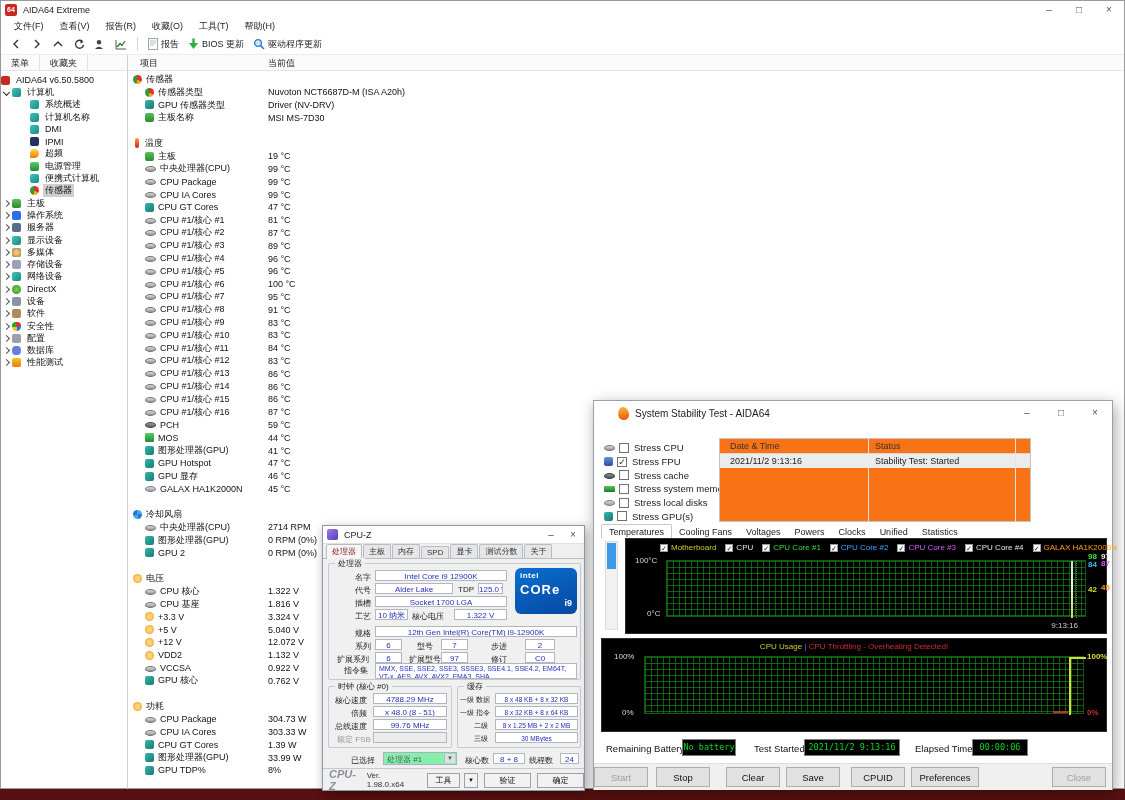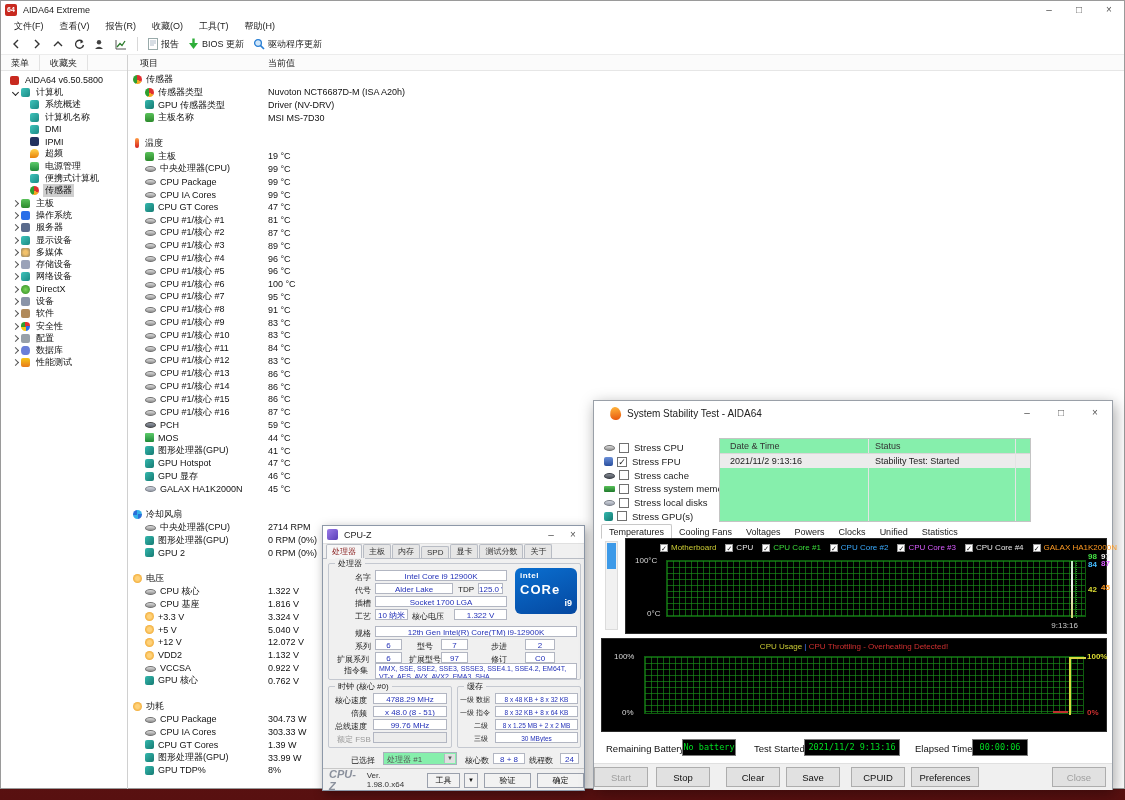--- a/index.html
+++ b/index.html
@@ -17,21 +17,21 @@
 .menu-item{padding:1px 7px;font-size:9px;color:#222}
 #aida-toolbar{height:21px;display:flex;align-items:center;padding-left:6px;border-bottom:1px solid #ececec;gap:3px}
 .tbtn{height:17px;min-width:18px;display:flex;align-items:center;justify-content:center;gap:3px;padding:0 3px;font-size:9px;color:#222}
 .tsep{width:1px;height:14px;background:#d8d8d8;margin:0 4px}
 .aida-body{display:flex;height:734px}
 #sidebar{width:127px;border-right:1px solid #d0d0d0;flex:none}
 .panel-head{height:16px;display:flex;align-items:center;border-bottom:1px solid #e6e6e6;background:#fbfbfb}
 .side-tab{padding:0 10px;font-size:9px;color:#222;border-right:1px solid #e2e2e2;height:16px;line-height:16px}
 #tree{padding-top:3px}
 .tree-item{display:flex;align-items:center;height:12.3px;cursor:default}
-.tree-item[data-depth="0"]{padding-left:9px}
+.tree-item[data-depth="0"]{padding-left:0}
 .tree-item[data-depth="1"]{padding-left:29px}
 .arrow{width:11px;height:10px;position:relative;flex:none}
 .arrow::before{content:"";position:absolute;left:3px;top:2.5px;width:4px;height:4px;border-right:1.2px solid #555;border-bottom:1.2px solid #555;transform:rotate(-45deg)}
 .tree-item[data-arrow="down"] .arrow::before{transform:rotate(45deg);border-color:#222}
 .tl{padding:0 2px;white-space:nowrap;font-size:9px}
 .tree-item[data-selected="true"] .tl{background:#cfcfcf}
 
 .ico{width:9px;height:9px;display:inline-block;border-radius:2px;background:#2aa8a0;margin-right:4px;flex:none}
 [data-icon="aida"] .ico{background:#c8291f;border-radius:2px}
 [data-icon="computer"] .ico,[data-icon="overview"] .ico,[data-icon="name"] .ico,[data-icon="dmi"] .ico,[data-icon="portable"] .ico,[data-icon="display"] .ico,[data-icon="network"] .ico{background:linear-gradient(135deg,#3fc4bc,#1b8a84)}
@@ -91,29 +91,29 @@
 #cz-badge .b2{font-size:13px;font-weight:bold;letter-spacing:1px;margin-top:2px}
 #cz-badge .b3{font-size:9px;font-weight:bold;text-align:right;margin-top:1px}
 #cz-footer{position:absolute;left:0;top:242px;width:100%;height:23px;border-top:1px solid #c8c8c8;display:flex;align-items:center}
 #cz-logo{font-style:italic;font-weight:bold;font-size:11px;color:#8a909c;margin-left:6px}
 #cz-ver{margin-left:5px;color:#333}
 .czbtn{height:15px;border:1px solid #9aa0ac;background:#f2f2f2;font-size:8px;padding:0 6px;margin-left:4px;line-height:13px;text-align:center}
 .cz-combo{position:absolute;height:13px;background:#86efac;border:1px solid #aab0bc;color:#555;padding:1px 3px;white-space:nowrap}
 .cz-combo .da{position:absolute;right:1px;top:1px;width:11px;height:9px;background:#e0e0e0;border-left:1px solid #b4b8c4;text-align:center;line-height:8px;color:#555;font-size:6px}
 
 #sst{left:593px;top:400px;width:520px;height:390px;border:1px solid #9aa0a8;box-shadow:2px 4px 14px rgba(0,0,0,.35)}
-#sst .titlebar{height:24px;padding-left:16px}
+#sst .titlebar{height:24px;padding-left:24px}
 #sst .titlebar .title{font-size:10px}
 #sst .wc{line-height:24px;width:34px}
 .stress-list{position:absolute;left:10px;top:40px}
 .stress-item{display:flex;align-items:center;height:13.7px}
 .cb{width:10px;height:10px;background:#fff;border:1px solid #707070;margin-right:5px;font-size:9px;line-height:9px;text-align:center;color:#222;flex:none}
 .stress-item[data-checked="true"] .cb::after{content:"✓"}
 .sl{font-size:9.5px;color:#222}
-#log-table{position:absolute;left:125px;top:37px;width:312px;height:84px;border:1px solid #c4c4c4;background:#86efac}
+#log-table{position:absolute;left:125px;top:37px;width:312px;height:84px;border:1px solid #c4c4c4;background:#f97316}
 #log-table .lhead{height:15px;border-bottom:1px solid #d8d8d8;position:relative;font-size:9px;color:#333}
 #log-table .lhead span{position:absolute;top:2px}
 .lh1{left:10px}.lh2{left:155px}
 #log-table::before{content:"";position:absolute;left:148px;top:0;bottom:0;width:1px;background:#e4e4e4}
 #log-table::after{content:"";position:absolute;right:14px;top:0;bottom:0;width:1px;background:#e4e4e4}
 .log-row{height:14px;background:#ececec;position:relative;font-size:9px;color:#222}
 .log-row span{position:absolute;top:2px;white-space:nowrap}
 .log-row .lc1{left:10px}.log-row .lc2{left:155px}
 #sst-tabs{position:absolute;left:7px;top:122px;width:506px;height:16px;display:flex;align-items:flex-end;border-bottom:1px solid #c8c8c8;font-size:9px}
 .sst-tab{padding:2px 7px 1px;color:#222;white-space:nowrap}

